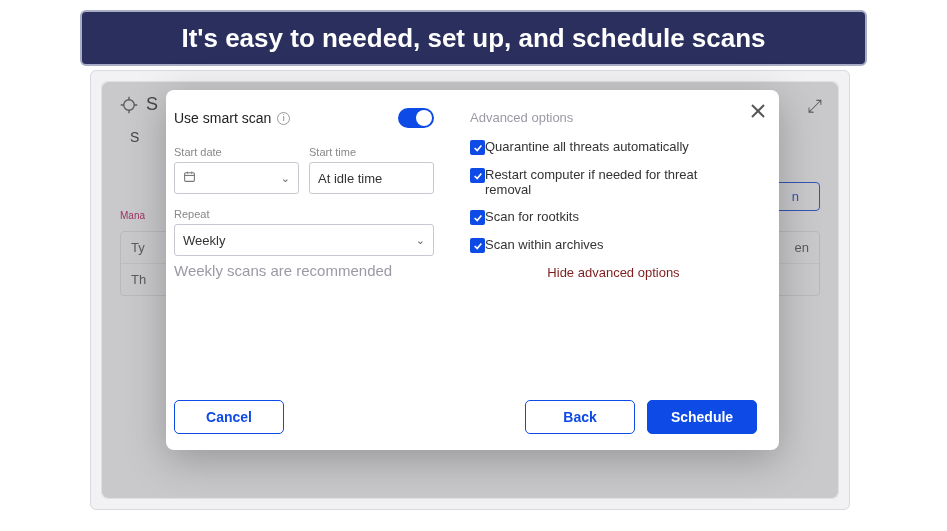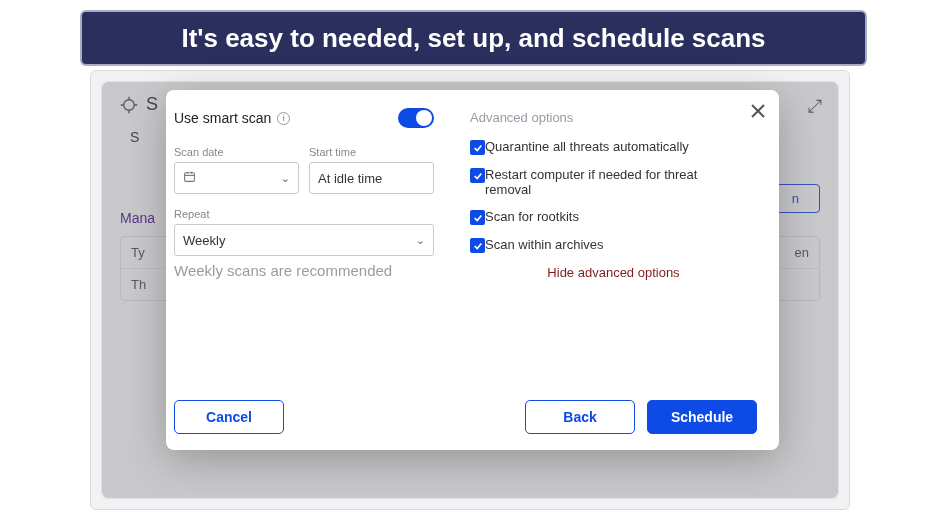--- a/index.html
+++ b/index.html
@@ -52,21 +52,21 @@
     gap: 8px;
     font-size: 18px;
     color: #333;
   }
   .app-title-row .crosshair {
     width: 18px; height: 18px;
   }
   .shrink-icn { position:absolute; top:14px; right:16px; color:#555; font-size:18px;}
   .bg-tabs { margin-top: 14px; color:#333; font-size:14px; padding-left:10px;}
   .bg-row1 { margin-top: 26px; display:flex; align-items:center; gap:10px; }
-  .bg-row1 .lbl { color:#4c1d95; font-size:14px;margin-top:39px;}
+  .bg-row1 .lbl { color:#be185d; font-size:10px;margin-top:39px;}
   .bg-right-btn {
     margin-left:auto; border:1.5px solid #1a4dd9; border-radius:4px;
     color:#1a4dd9; background:#fff; padding:6px 20px; font-size:13px;
   }
   .bg-table {
     margin-top:10px; border:1px solid #e5e5ea; border-radius:4px;
     font-size:13px; color:#555;
   }
   .bg-th, .bg-td { padding:8px 10px; display:flex; justify-content:space-between; border-bottom:1px solid #eee;}
   .bg-td:last-child { border-bottom:none; }
@@ -218,21 +218,21 @@
   <div class="modal-body">
     <div class="col-left">
       <div class="smart-row">
         <span>Use smart scan</span>
         <span class="info-icn">i</span>
         <div class="toggle"></div>
       </div>
 
       <div class="field-row">
         <div class="field-col">
-          <span class="field-lbl">Scan date</span>
+          <span class="field-lbl">Start date</span>
           <div class="sel-box">
             <span class="cal">
               <svg width="13" height="13" viewBox="0 0 24 24" fill="none" stroke="#777" stroke-width="2">
                   <rect x="3" y="5" width="18" height="16" rx="2"></rect>
                   <line x1="3" y1="10" x2="21" y2="10"></line>
                   <line x1="8" y1="3" x2="8" y2="7"></line>
                   <line x1="16" y1="3" x2="16" y2="7"></line>
                 </svg>
             </span>
             <span></span>

